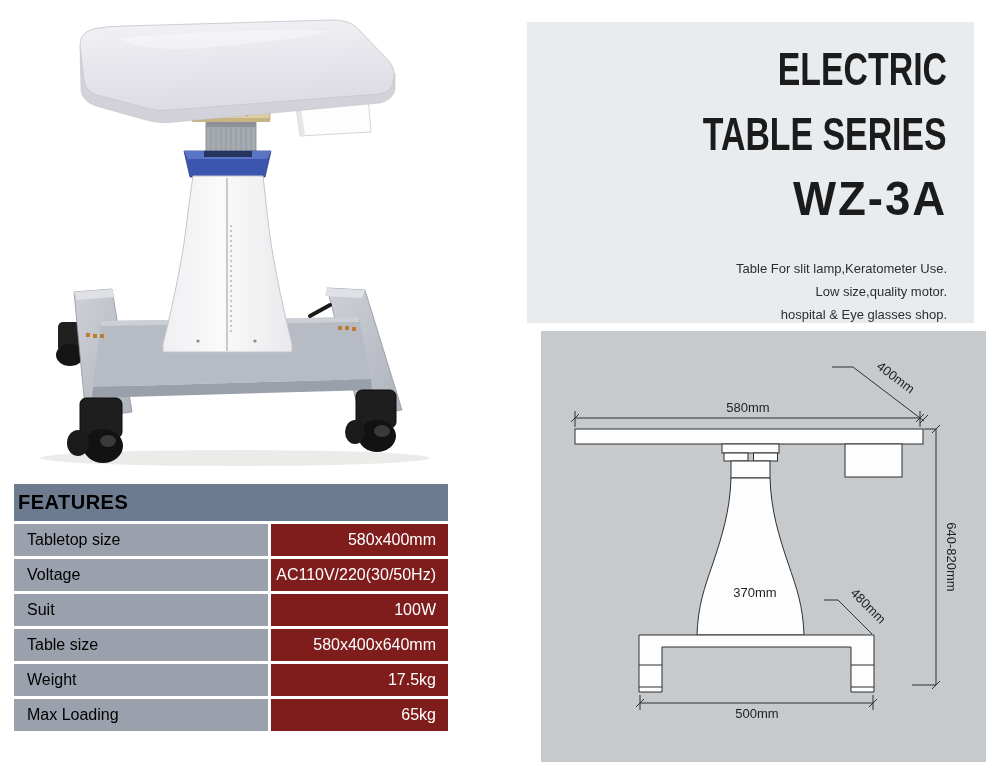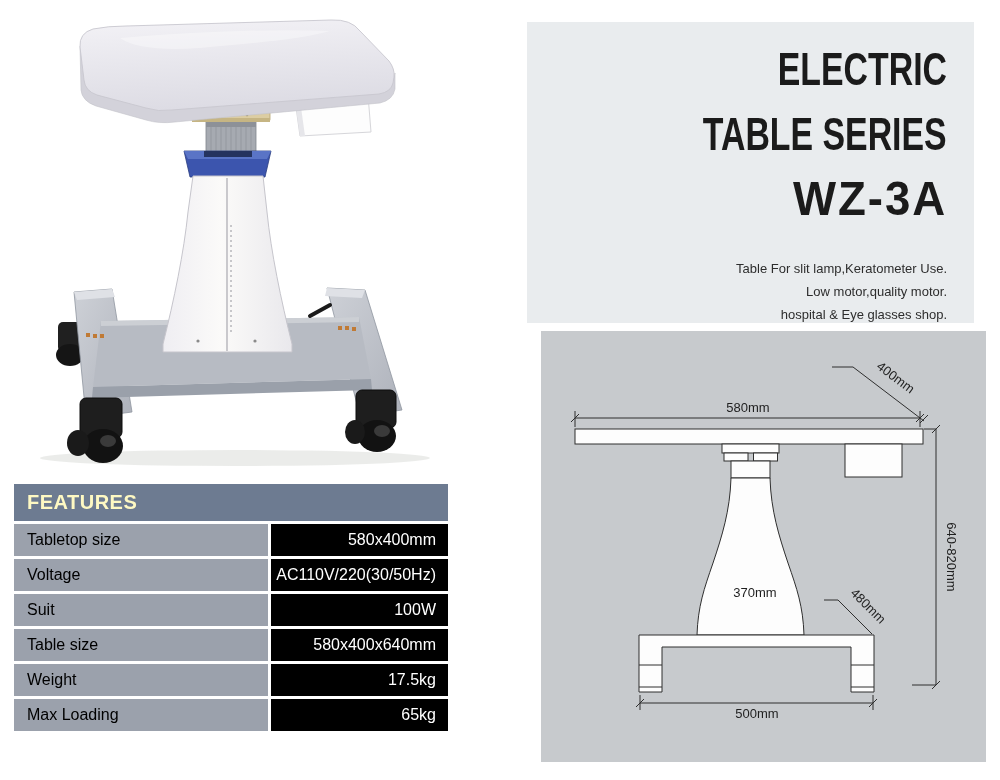--- a/index.html
+++ b/index.html
@@ -21,27 +21,27 @@
   .diagram-panel { position:absolute; left:541px; top:331px; width:445px; height:431px;
                    background:#c7cacd; }
   .diagram-panel svg { display:block; }
   .dim-label { font-family:"Liberation Sans", sans-serif; font-size:13px; fill:#1f1f1f; }
 
   
   .photo-wrap { position:absolute; left:0; top:0; width:520px; height:470px; }
 
   
   .features { position:absolute; left:14px; top:484px; width:434px; }
-  .features-header { height:37px; line-height:37px; background:#6d7b91; color:#fef9c3;
-                     font-size:20px; font-weight:bold; letter-spacing:0.5px; padding-left:13px; }
+  .features-header { height:37px; line-height:37px; background:#6d7b91; color:#000000;
+                     font-size:20px; font-weight:bold; letter-spacing:0.5px; padding-left:4px; }
   .feature-row { display:flex; margin-top:3px; height:32px; }
   .feature-label { width:254px; background:#9ba1ac; color:#000000; font-size:16px;
                    line-height:32px; padding-left:13px; margin-right:3px;
                    white-space:nowrap; overflow:hidden; }
-  .feature-value { flex:1; background:#000000; color:#ffffff; font-size:16px;
+  .feature-value { flex:1; background:#7f1d1d; color:#ffffff; font-size:16px;
                    line-height:32px; text-align:right; padding-right:12px; white-space:nowrap; }
 </style>
 </head>
 <body>
 
 <div class="photo-wrap">
   <svg viewBox="0 0 520 470" width="520" height="470">
     <defs>
       <linearGradient id="topGrad" x1="0" y1="0" x2="0.2" y2="1">
         <stop offset="0" stop-color="#f3f2f6"></stop>
@@ -151,21 +151,21 @@
     </g>
   </svg>
 </div>
 
 <div class="header-panel">
   <span class="title-line"><span class="cond">ELECTRIC</span></span>
   <span class="title-line"><span class="cond">TABLE SERIES</span></span>
   <span class="title-line"><span class="model">WZ-3A</span></span>
   <div class="desc">
     <div>Table For slit lamp,Keratometer Use.</div>
-    <div>Low motor,quality motor.</div>
+    <div>Low size,quality motor.</div>
     <div>hospital &amp; Eye glasses shop.</div>
   </div>
 </div>
 
 <div class="diagram-panel">
   <svg viewBox="0 0 445 431" width="445" height="431">
     <g stroke="#2f2f2f" stroke-width="1" fill="none">
 
       <rect x="34" y="98" width="348" height="15" fill="#fdfdfd"></rect>
 

